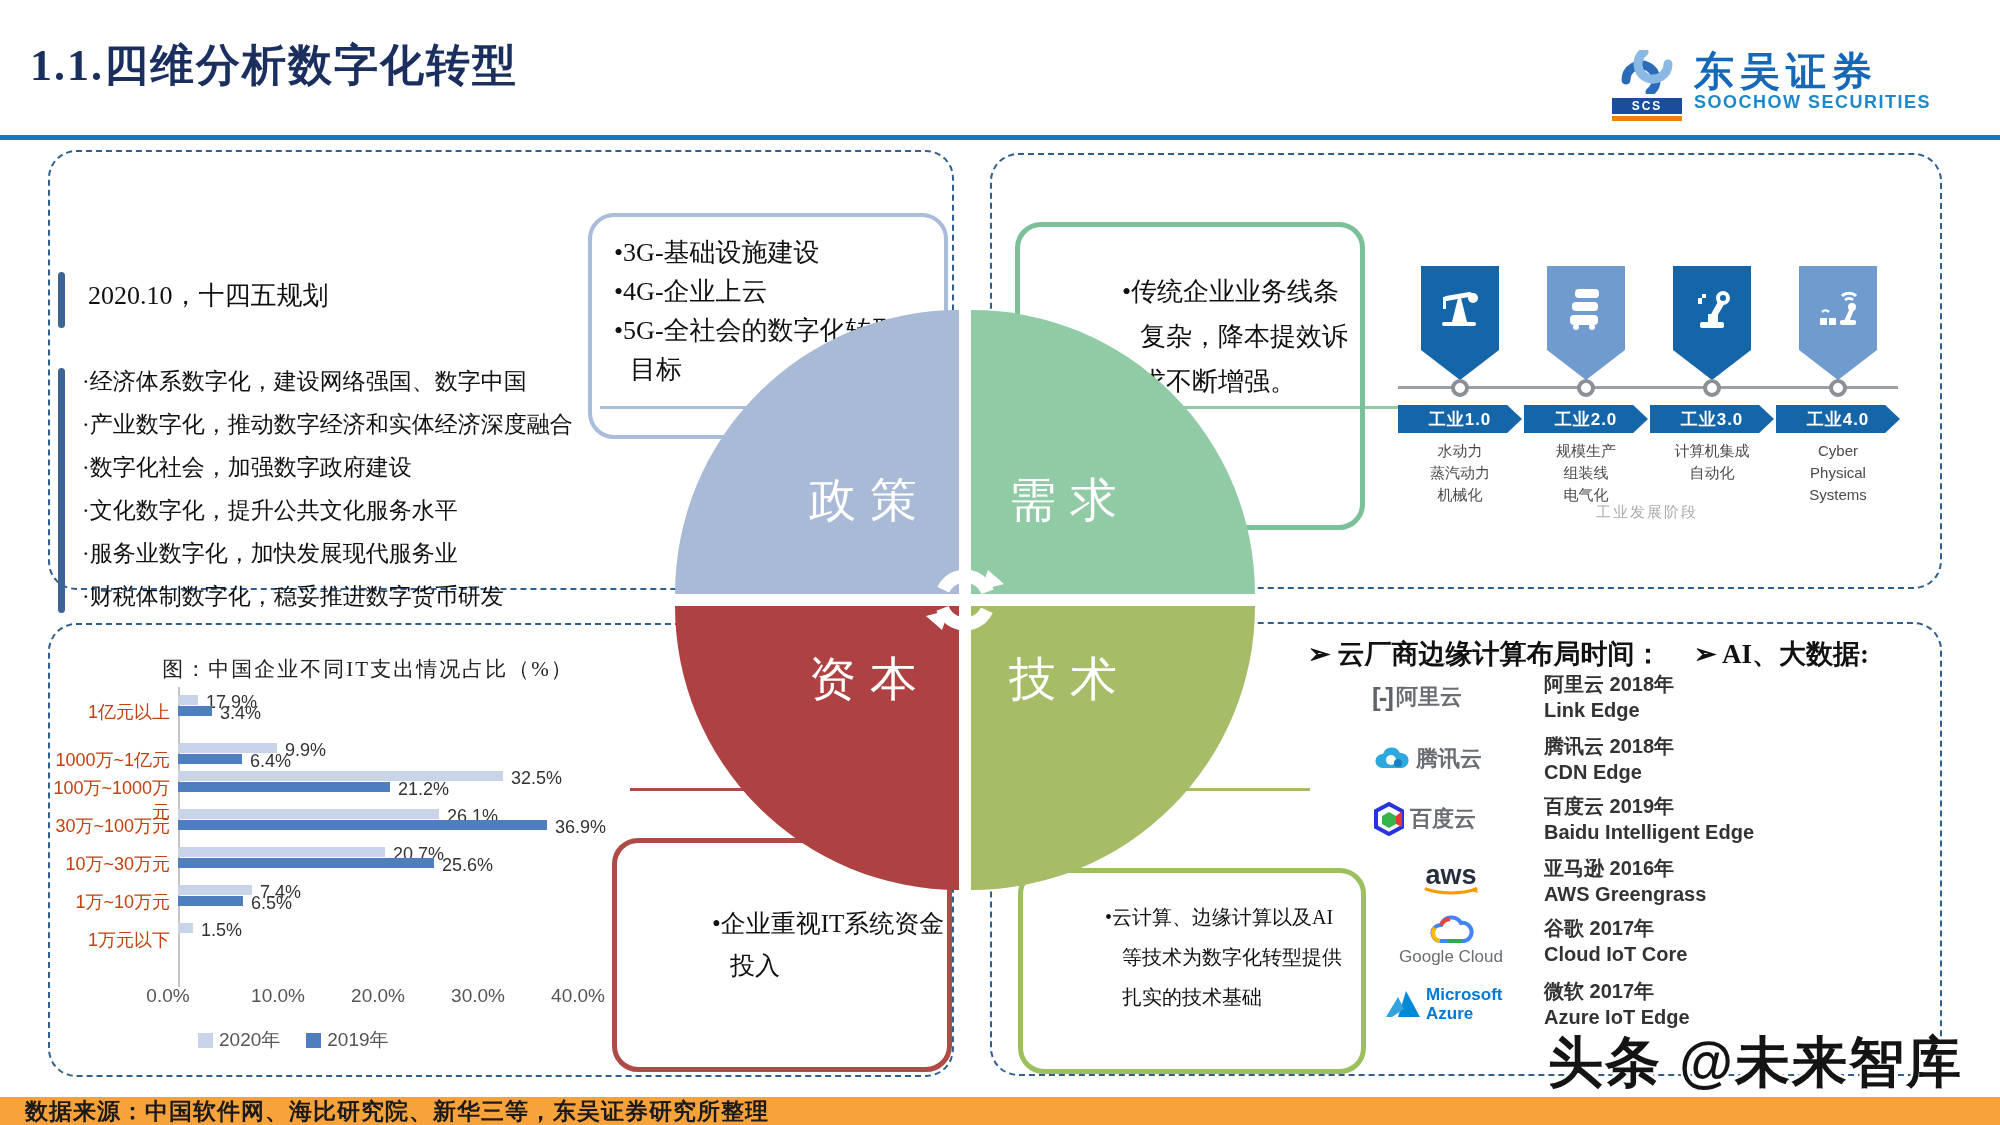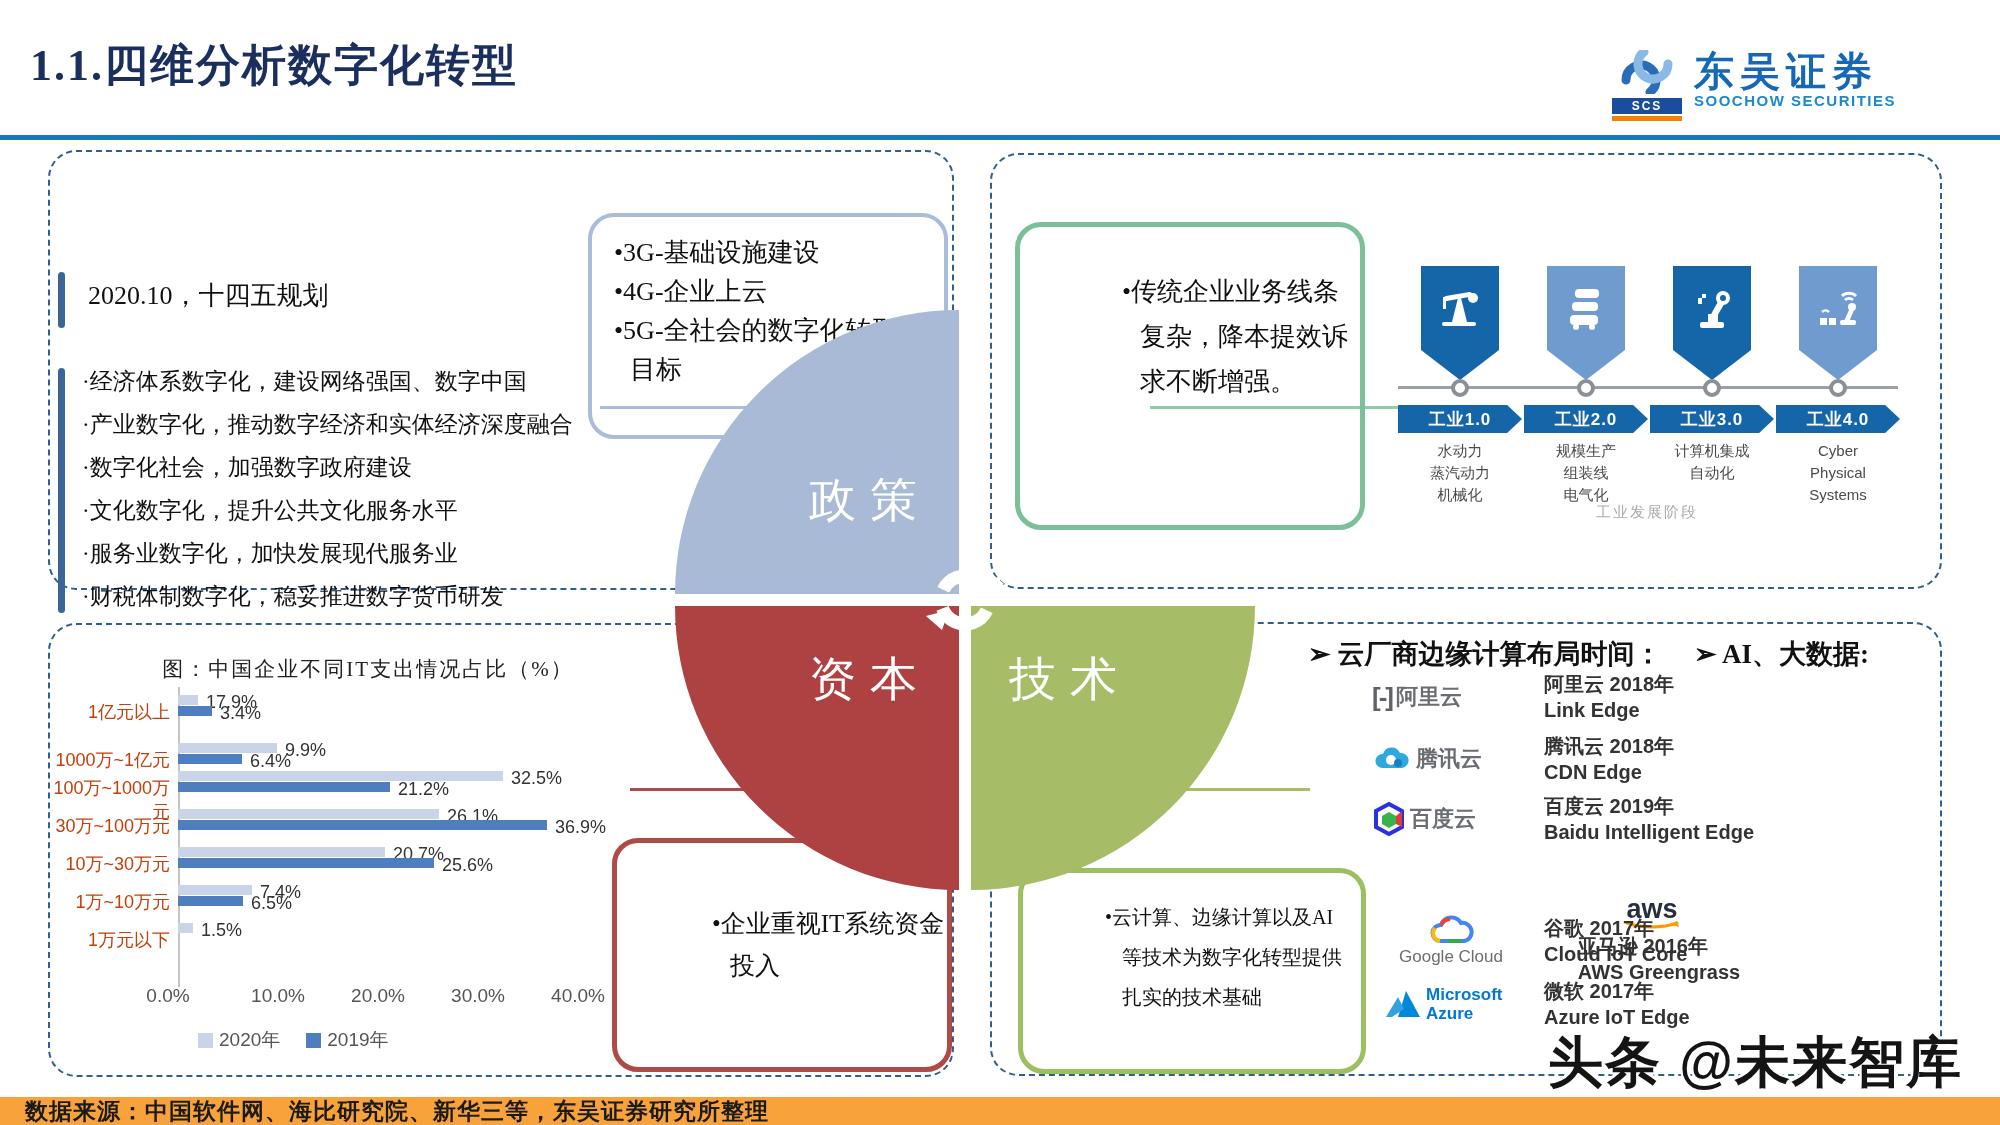--- a/index.html
+++ b/index.html
@@ -10,21 +10,21 @@
   
   .page-title{position:absolute;left:30px;top:36px;font-size:44px;font-weight:bold;
               color:#1A2F5E;font-family:"Liberation Serif",serif;letter-spacing:2px;}
   .divider{position:absolute;left:0;top:135px;width:2000px;height:5px;background:#1878BE;}
   .logo{position:absolute;left:1612px;top:50px;display:flex;align-items:flex-start;}
   .logo-badge{width:70px;margin-right:12px;}
   .logo-scs-bar{width:70px;height:16px;background:#1A4E9C;color:#fff;font-weight:bold;
                 font-size:12px;text-align:center;line-height:16px;letter-spacing:2px;}
   .logo-underline{width:70px;height:5px;background:#F08300;margin-top:2px;}
   .logo-text-cn{font-size:40px;font-weight:bold;color:#1568B8;letter-spacing:6px;line-height:42px;}
-  .logo-text-en{font-size:15px;color:#1E88C9;letter-spacing:1.5px;font-weight:bold;}
+  .logo-text-en{font-size:18px;color:#1E88C9;letter-spacing:1.5px;font-weight:bold;}
 
   
   .dash-box{position:absolute;border:2px dashed #2E5F8F;border-radius:28px;z-index:1;}
   #box-policy{left:48px;top:150px;width:902px;height:436px;}
   #box-demand{left:990px;top:153px;width:948px;height:432px;}
   #box-chart{left:48px;top:623px;width:902px;height:450px;}
   #box-tech{left:990px;top:622px;width:948px;height:450px;}
 
   
   .accent-bar{position:absolute;width:7px;background:#3C6595;border-radius:4px;z-index:2;}
@@ -287,20 +287,23 @@
     <div>Cyber</div>
       <div>Physical</div>
       <div>Systems</div>
   </div>
   <div class="ind-caption">工业发展阶段</div>
 
   <div class="quad-circle">
     <div class="quad q-tl">
       <span class="quad-label ql-tl">政策</span>
     </div>
+    <div class="quad q-tr">
+      <span class="quad-label ql-tr">需求</span>
+    </div>
     <div class="quad q-bl">
       <span class="quad-label ql-bl">资本</span>
     </div>
     <div class="quad q-br">
       <span class="quad-label ql-br">技术</span>
     </div>
     <svg class="center-cycle" width="112" height="112" viewBox="0 0 112 112">
       <circle cx="56" cy="56" r="24" fill="none" stroke="#fff" stroke-width="13" stroke-dasharray="56 19" transform="rotate(25 56 56)"></circle>
       <polygon points="79,26 95,40 72,46" fill="#fff"></polygon>
       <polygon points="33,86 17,72 40,66" fill="#fff"></polygon>
@@ -417,21 +420,21 @@
         <polygon points="24,14 30,9 30,25 24,22" fill="#E23A3A"></polygon>
       </svg>
       <span class="v-logo-cn">百度云</span>
     </div>
     <div class="v-desc">
         <div class="v-line">百度云 2019年</div>
       <div class="v-line">Baidu Intelligent Edge</div>
       </div>
   </div>
 
-  <div class="vendor-row" style="top:897px;flex-direction:column;">
+  <div class="vendor-row" style="top:852px;">
     <div class="v-logo" style="justify-content:center;">
       <div class="aws-wrap">
         <span class="aws-word">aws</span>
         <svg width="54" height="12" viewBox="0 0 54 12">
           <path d="M2 2 a40 18 0 0 0 50 0" fill="none" stroke="#FF9900" stroke-width="3" stroke-linecap="round"></path>
           <polygon points="52,0 54,6 47,4" fill="#FF9900"></polygon>
         </svg>
       </div>
     </div>
     <div class="v-desc">

